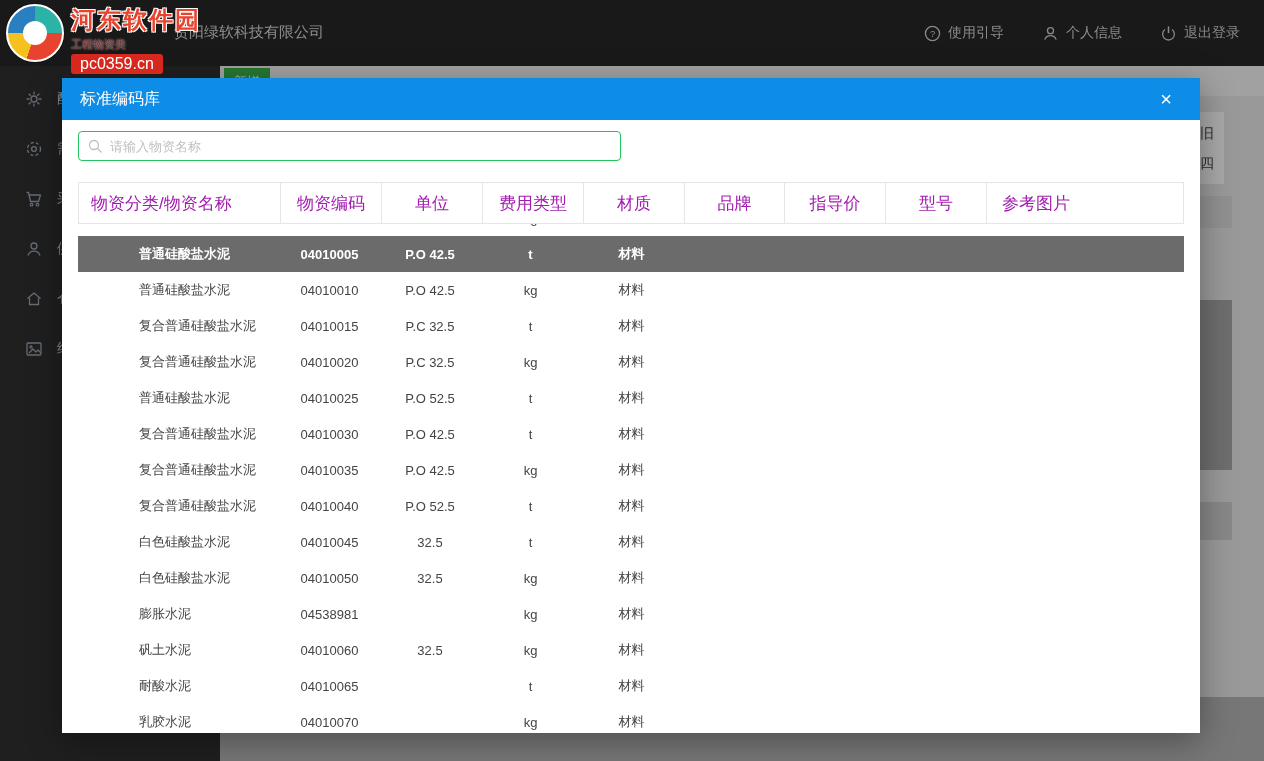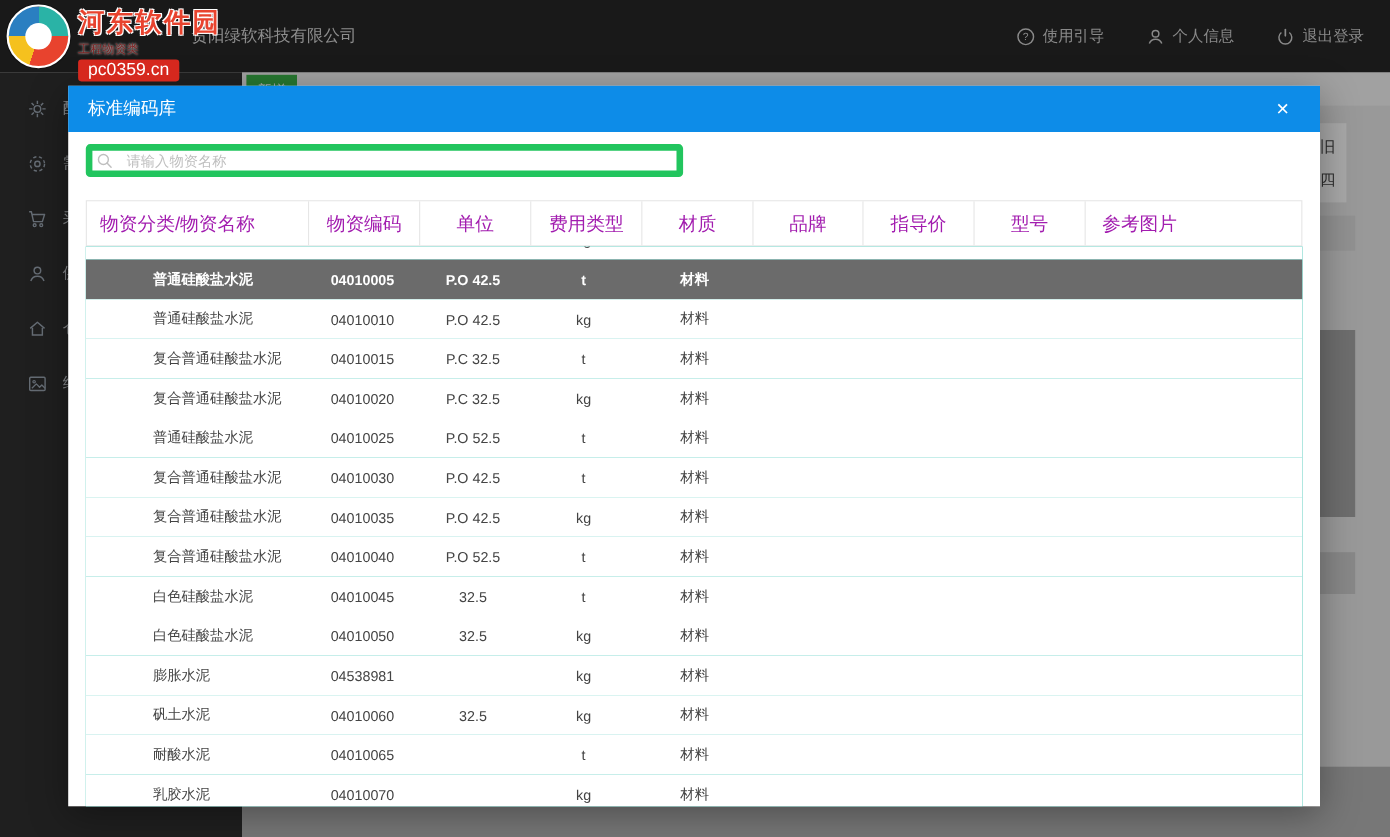--- a/index.html
+++ b/index.html
@@ -35,31 +35,31 @@
   
   .overlay{position:absolute;inset:0;background:rgba(0,0,0,0.34);z-index:50;}
   .modal{position:absolute;left:62px;top:78px;width:1138px;height:655px;background:#fff;z-index:100;
          box-shadow:0 8px 32px rgba(0,0,0,.35);}
   .modal-header{height:42px;background:#0d8ce8;display:flex;align-items:center;padding:0 18px;}
   .modal-title{color:#ffffff;font-size:16px;flex:1;}
   .modal-close{color:#fff;font-size:20px;line-height:1;cursor:pointer;margin-right:10px;}
   .modal-body{position:relative;padding:0 16px;}
 
   .search-wrap{position:relative;margin-top:11px;width:543px;height:30px;}
-  .search-input{width:100%;height:30px;border:6px solid #22c55e;border-radius:4px;padding:0 10px 0 31px;
+  .search-input{width:100%;height:30px;border:1px solid #22c55e;border-radius:4px;padding:0 10px 0 31px;
                 font-size:13px;color:#333;outline:none;box-sizing:border-box;background:#fff;}
   .search-input::placeholder{color:#bfbfbf;}
   .search-icon{position:absolute;left:9px;top:7px;width:16px;height:16px;}
 
   
   .thead{display:flex;margin-top:21px;height:42px;border:1px solid #e6e6e6;box-sizing:border-box;background:#fff;}
   .hcell{display:flex;align-items:center;justify-content:center;font-size:17px;color:#a21caf;
          border-left:1px solid #e6e6e6;box-sizing:border-box;}
   .hcell:first-child{border-left:none;justify-content:flex-start;padding-left:12px;}
-  .tbody{height:509px;overflow:hidden;position:relative;background:#14b8a6;}
+  .tbody{height:509px;overflow:hidden;position:relative;background:#0369a1;}
   .tbody-inner{margin-top:-24px;}
   .trow{display:flex;height:36px;align-items:center;cursor:pointer;background:#fff;}
   .trow.selected{background:#6b6b6b;}
   .tcell{font-size:13px;color:#444;text-align:center;box-sizing:border-box;overflow:hidden;white-space:nowrap;}
   .trow.selected .tcell{color:#fff;font-weight:bold;}
   .tcell.k-name{text-align:left;padding-left:61px;}
   .w0{width:201px}.w1{width:101px}.w2{width:100px}.w3{width:101px}.w4{width:101px}
   .w5{width:101px}.w6{width:100px}.w7{width:101px}.w8{width:101px}.w9{width:99px}
 
   

